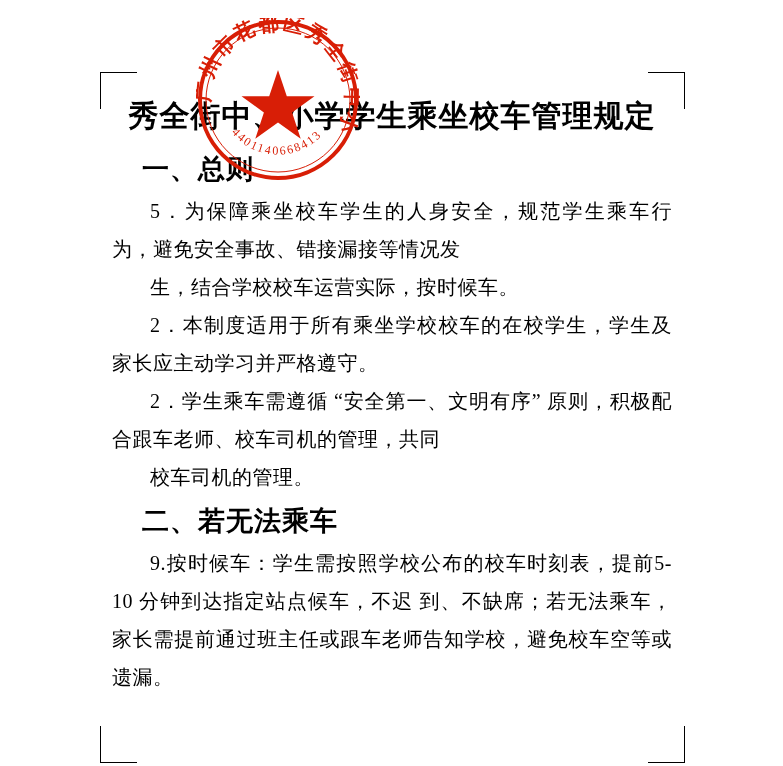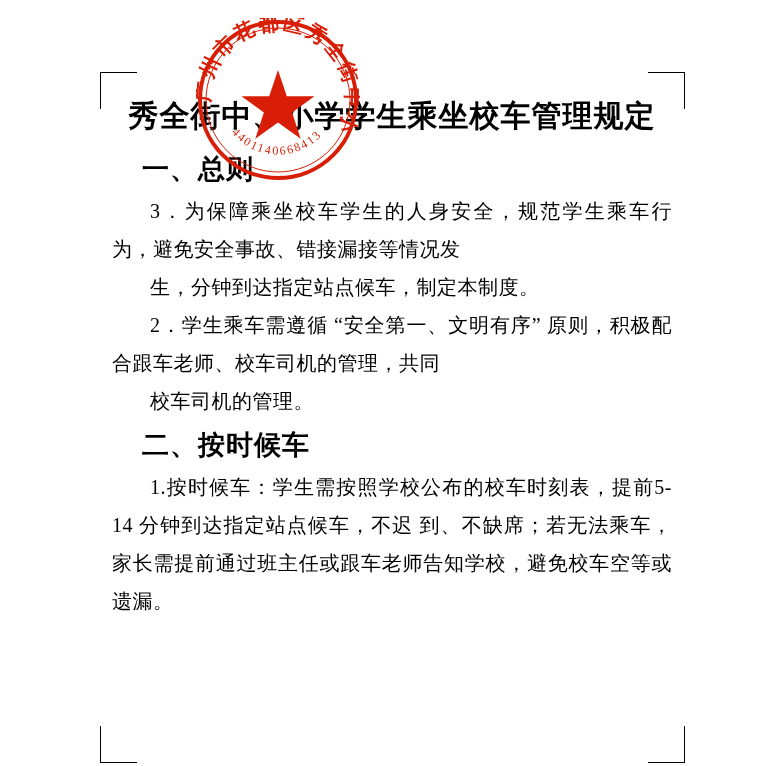--- a/index.html
+++ b/index.html
@@ -93,27 +93,28 @@
   <div class="mark tl"></div>
   <div class="mark tr"></div>
   <div class="mark bl"></div>
   <div class="mark br"></div>
 
   <div class="content">
 
     <div class="doc-title">秀全街中、小学学生乘坐校车管理规定</div>
 
     <div class="section-heading">一、总则</div>
-    <p class="para indent">3．为保障乘坐校车学生的人身安全，规范学生乘车行为，避免安全事故、错接漏接等情况发</p>
-    <p class="para indent">生，分钟到达指定站点候车，制定本制度。</p>
+    <p class="para indent">5．为保障乘坐校车学生的人身安全，规范学生乘车行为，避免安全事故、错接漏接等情况发</p>
+    <p class="para indent">生，结合学校校车运营实际，按时候车。</p>
+    <p class="para indent">2．本制度适用于所有乘坐学校校车的在校学生，学生及家长应主动学习并严格遵守。</p>
     <p class="para indent">2．学生乘车需遵循 “安全第一、文明有序” 原则，积极配合跟车老师、校车司机的管理，共同</p>
     <p class="para indent">校车司机的管理。</p>
 
-    <div class="section-heading">二、按时候车</div>
-    <p class="para indent2">1.按时候车：学生需按照学校公布的校车时刻表，提前5-14 分钟到达指定站点候车，不迟 到、不缺席；若无法乘车，家长需提前通过班主任或跟车老师告知学校，避免校车空等或 遗漏。</p>
+    <div class="section-heading">二、若无法乘车</div>
+    <p class="para indent2">9.按时候车：学生需按照学校公布的校车时刻表，提前5-10 分钟到达指定站点候车，不迟 到、不缺席；若无法乘车，家长需提前通过班主任或跟车老师告知学校，避免校车空等或 遗漏。</p>
 
   </div>
 
   <div class="seal">
     <svg width="164" height="164" viewBox="0 0 164 164" xmlns="http://www.w3.org/2000/svg">
       <circle cx="82" cy="82" r="78" fill="none" stroke="#d81e06" stroke-width="4"></circle>
       <circle cx="82" cy="82" r="72" fill="none" stroke="#d81e06" stroke-width="1"></circle>
       <path id="sealArc" d="M 82 162 A 80 80 0 1 1 82 2 A 80 80 0 1 1 82 162" fill="none" stroke="none"></path>
       <defs>
         <path id="arcTop" d="M 20 108 A 68 68 0 1 1 144 108"></path>

